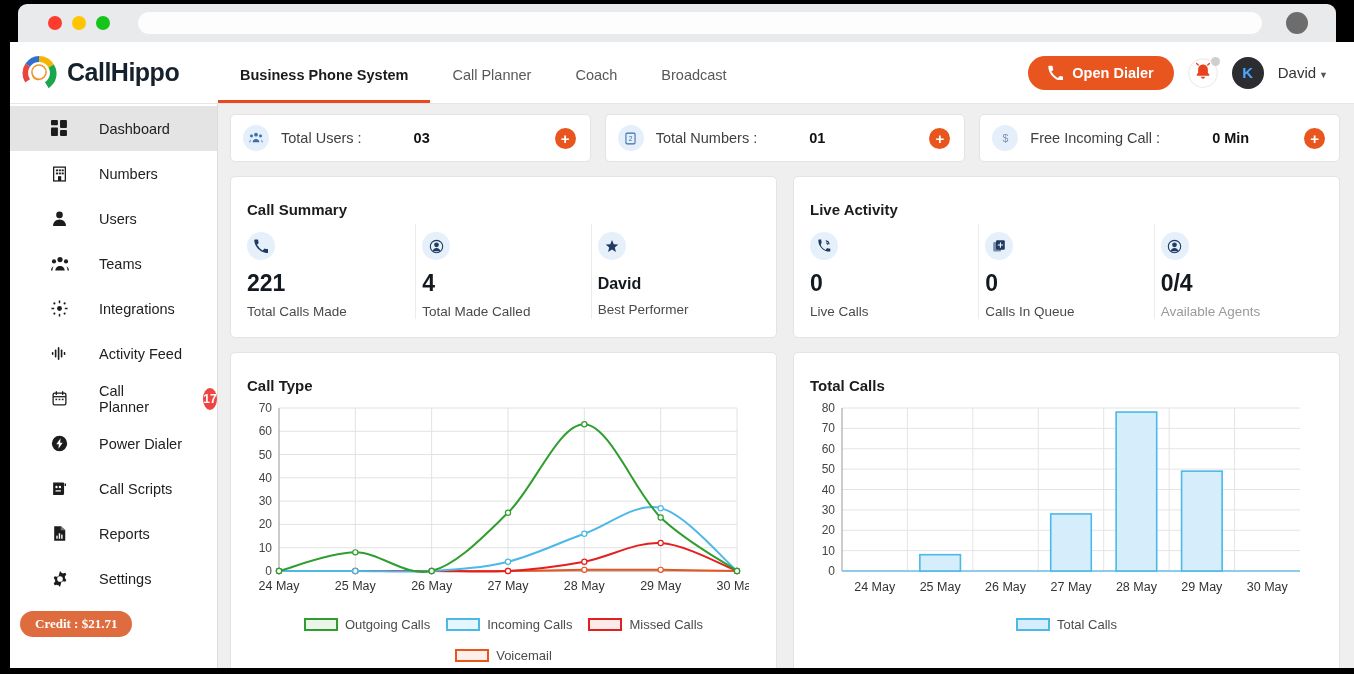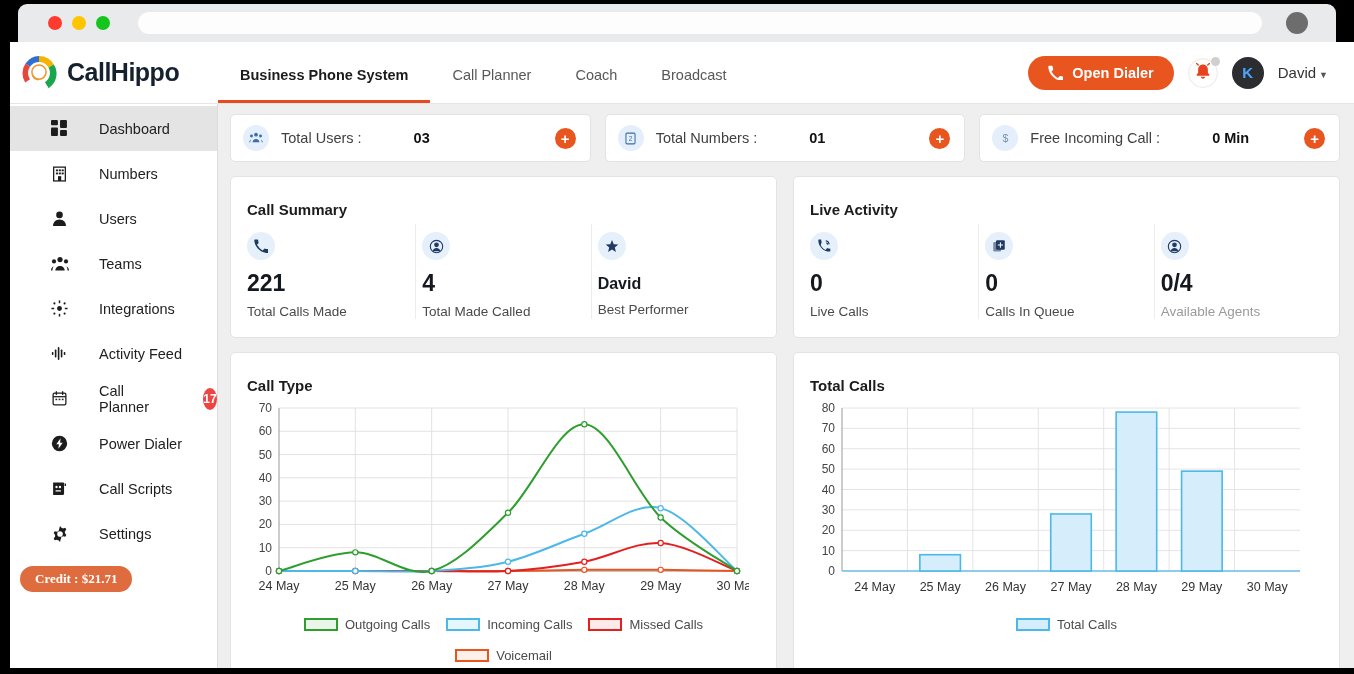--- a/index.html
+++ b/index.html
@@ -403,20 +403,32 @@
                 <path d="M2 2.4h9.3c.6 0 1 .5 1 1V13c0 .6-.5 1-1 1H2z"></path>
                 <path d="M12.8 3.4h1.3v2.2h-1.3z"></path>
                 <circle cx="5.2" cy="6.6" r="1.1" fill="#fff"></circle>
                 <circle cx="8.4" cy="6.6" r="1.1" fill="#fff"></circle>
                 <rect x="4.2" y="9.6" width="5.2" height="1.2" fill="#fff" rx="0.5"></rect>
               </svg>
           </span>
           <span>Call Scripts</span>
         </div>
 
+        <div class="side-item">
+          <span class="side-icon">
+            <svg width="17" height="17" viewBox="0 0 16 16" fill="#1c1c1c">
+                <path d="M3 1.2h6.4L13.4 5v9.8H3z"></path>
+                <path d="M9.2 1.2 13.4 5H9.2z" fill="#777"></path>
+                <rect x="5" y="10" width="1.3" height="3" fill="#fff"></rect>
+                <rect x="7.3" y="7.8" width="1.3" height="5.2" fill="#fff"></rect>
+                <rect x="9.6" y="9" width="1.3" height="4" fill="#fff"></rect>
+              </svg>
+          </span>
+          <span>Reports</span>
+        </div>
 
         <div class="side-item">
           <span class="side-icon">
             <svg width="18" height="18" viewBox="0 0 16 16" fill="#1c1c1c">
                 <path d="M8 0.8 9.3 2.4a5.8 5.8 0 0 1 1.4.6l2-.5.9 1.6-1.3 1.6c.1.5.1 1 0 1.5l1.3 1.6-.9 1.6-2-.5a5.8 5.8 0 0 1-1.4.6L8 15.2 6.7 13.6a5.8 5.8 0 0 1-1.4-.6l-2 .5-.9-1.6L3.7 10.3a5.8 5.8 0 0 1 0-1.5L2.4 7.2l.9-1.6 2 .5c.4-.3.9-.5 1.4-.6z"></path>
                 <circle cx="8" cy="8" r="2.5" fill="#fff"></circle>
               </svg>
           </span>
           <span>Settings</span>
         </div>

